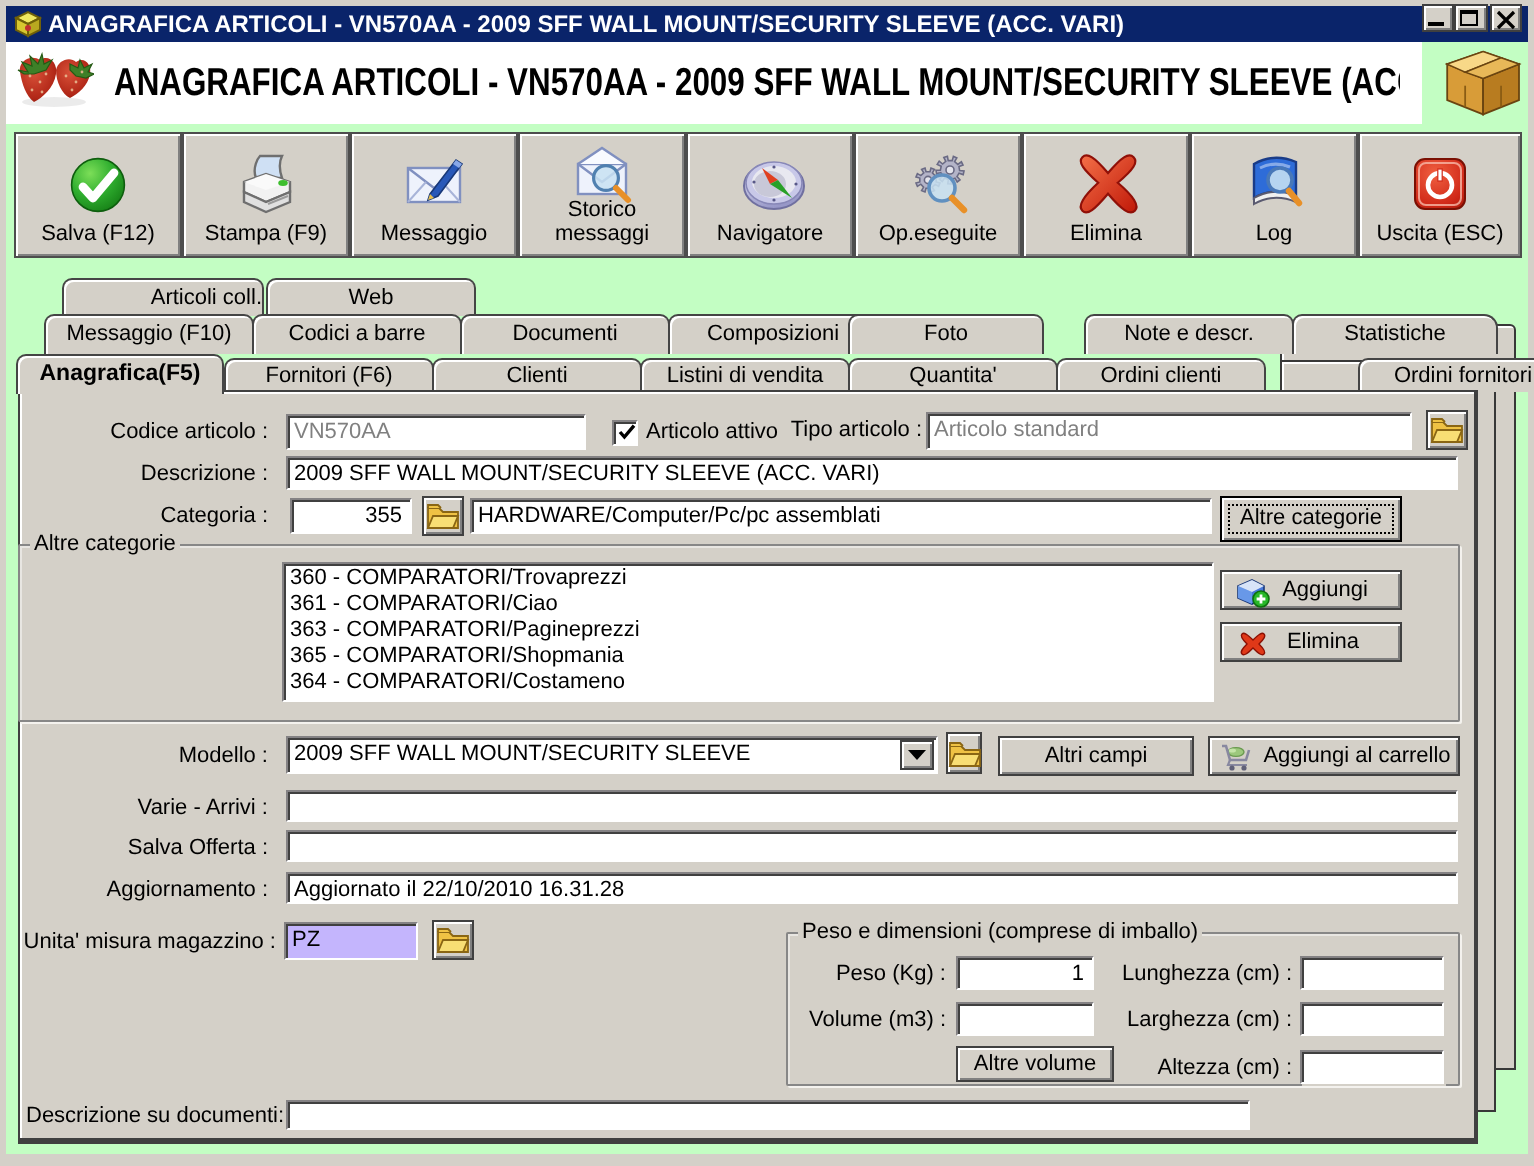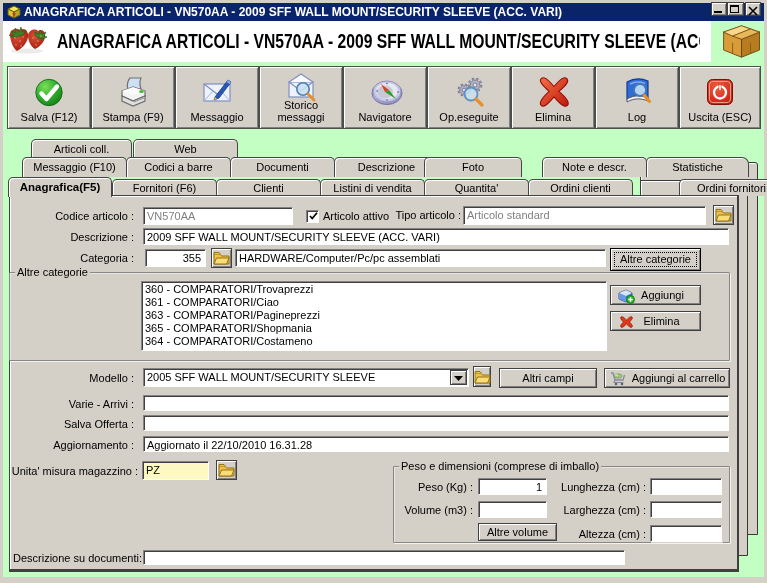--- a/index.html
+++ b/index.html
@@ -212,27 +212,27 @@
           </radialGradient>
         </defs>
         <rect x="3.5" y="3.5" width="25" height="25" rx="5" fill="url(#gpw)" stroke="#7a1004" stroke-width="1"></rect>
         <rect x="5.5" y="5.5" width="21" height="21" rx="3.5" fill="none" stroke="#F8B8A8" stroke-width="1" opacity="0.8"></rect>
         <circle cx="16" cy="16.5" r="6" fill="none" stroke="#fff" stroke-width="2.3"></circle>
         <rect x="14.9" y="8.5" width="2.2" height="6" fill="#fff" stroke="#D02818" stroke-width="0.6"></rect>
       </svg>
       <div class="lbl">Uscita (ESC)</div>
     </div>
 
-  <div class="tab" style="left:31px; top:139px; width:101px; height:19px; line-height:18px;">Articoli coll.</div>
+  <div class="tab" style="left:31px; top:139px; width:101px; height:19px; line-height:18px;text-align:right;">Articoli coll.</div>
   <div class="tab" style="left:133px; top:139px; width:105px; height:19px; line-height:18px;">Web</div>
 
   <div class="tab" style="left:22px; top:157px; width:105px; height:20px; line-height:19px;">Messaggio (F10)</div>
   <div class="tab" style="left:126px; top:157px; width:105px; height:20px; line-height:19px;">Codici a barre</div>
   <div class="tab" style="left:230px; top:157px; width:105px; height:20px; line-height:19px;">Documenti</div>
-  <div class="tab" style="left:334px; top:157px; width:105px; height:20px; line-height:19px;">Descrizione</div>
+  <div class="tab" style="left:334px; top:157px; width:105px; height:20px; line-height:19px;">Composizioni</div>
   <div class="tab" style="left:424px; top:157px; width:98px; height:20px; line-height:19px;">Foto</div>
   <div class="tab" style="left:542px; top:157px; width:105px; height:20px; line-height:19px;">Note e descr.</div>
   <div class="tab" style="left:646px; top:157px; width:103px; height:20px; line-height:19px; border-top-right-radius:7px;">Statistiche</div>
 
   <div class="tab" style="left:112px; top:179px; width:105px; height:17px; line-height:16px;">Fornitori (F6)</div>
   <div class="tab" style="left:216px; top:179px; width:105px; height:17px; line-height:16px;">Clienti</div>
   <div class="tab" style="left:320px; top:179px; width:105px; height:17px; line-height:16px;">Listini di vendita</div>
   <div class="tab" style="left:424px; top:179px; width:105px; height:17px; line-height:16px;">Quantita'</div>
   <div class="tab" style="left:528px; top:179px; width:105px; height:17px; line-height:16px;">Ordini clienti</div>
   <div class="tab" style="left:632px; top:179px; width:105px; height:17px; line-height:16px; border-top-right-radius:7px;margin-left:47px;">Ordini fornitori</div>
@@ -282,21 +282,21 @@
         <path d="M1 5 L8 8 L8 14 L1 11 Z" fill="#6898E8"></path>
         <path d="M8 2 L14 5 L8 8 L1 5 Z" fill="#D8E4F8"></path>
         <circle cx="12.5" cy="11.5" r="4" fill="#28B828" stroke="#0E700E" stroke-width="0.8"></circle>
         <path d="M12.5 9.3 L12.5 13.7 M10.3 11.5 L14.7 11.5" stroke="#fff" stroke-width="1.4"></path>
       </svg><span style="margin-left:14px;">Aggiungi</span></div>
   <div class="btn" style="left:610px; top:311px; width:91px; height:20px; line-height:18px;"><svg width="15" height="14" viewBox="0 0 15 14" style="position:absolute;left:8px;top:3px;">
         <path d="M2 2 C3 1 4.5 2 7.5 5 C10.5 2 12 1 13 2 C14 3 13 4.5 10.5 7 C13 9.5 14 11 13 12 C12 13 10.5 12 7.5 9 C4.5 12 3 13 2 12 C1 11 2 9.5 4.5 7 C2 4.5 1 3 2 2 Z" fill="#E03818" stroke="#8a1004" stroke-width="0.7"></path>
       </svg><span style="margin-left:12px;">Elimina</span></div>
 
   <div class="lab lr" style="left:0px; top:372px; width:134px;">Modello :</div>
-  <div class="tb" style="left:143px; top:368px; width:326px; height:19px;">2005 SFF WALL MOUNT/SECURITY SLEEVE</div>
+  <div class="tb" style="left:143px; top:368px; width:326px; height:19px;">2009 SFF WALL MOUNT/SECURITY SLEEVE</div>
   <div class="btn" style="left:450px; top:370px; width:17px; height:15px;"><svg width="9" height="5" viewBox="0 0 9 5" style="margin-top:4px;">
         <polygon points="0,0 9,0 4.5,5" fill="#000"></polygon>
       </svg></div>
   <div class="fold" style="left:473px; top:366px; width:18px; height:21px;">
       <svg width="17" height="14" viewBox="0 0 17 14" style="position:absolute;left:0px;top:3px;">
         <path d="M1 3 L6.5 3 L8.5 5 L16 5 L16 13 L1 13 Z" fill="#EFC244" stroke="#8a6614" stroke-width="0.9"></path>
         <path d="M1 3 L1 1.5 L6 1.5 L7.5 3" fill="#EFC244" stroke="#8a6614" stroke-width="0.9"></path>
         <path d="M3.5 7 L16 7 L13.5 13 L1 13 Z" fill="#F8DE74" stroke="#8a6614" stroke-width="0.9"></path>
       </svg>
     </div>
@@ -311,21 +311,21 @@
       </svg><span style="margin-left:23px;">Aggiungi al carrello</span></div>
 
   <div class="lab lr" style="left:0px; top:398px; width:134px;">Varie - Arrivi :</div>
   <div class="tb" style="left:143px; top:395px; width:586px; height:16px;"></div>
   <div class="lab lr" style="left:0px; top:418px; width:134px;">Salva Offerta :</div>
   <div class="tb" style="left:143px; top:415px; width:586px; height:16px;"></div>
   <div class="lab lr" style="left:0px; top:439px; width:134px;">Aggiornamento :</div>
   <div class="tb" style="left:143px; top:436px; width:586px; height:16px;">Aggiornato il 22/10/2010 16.31.28</div>
 
   <div class="lab lr" style="left:0px; top:465px; width:138px;">Unita' misura magazzino :</div>
-  <div class="tb" style="left:142px; top:461px; width:67px; height:19px; background:#fef9c3;">PZ</div>
+  <div class="tb" style="left:142px; top:461px; width:67px; height:19px; background:#c4b5fd;">PZ</div>
   <div class="fold" style="left:216px; top:460px; width:21px; height:20px;">
       <svg width="17" height="14" viewBox="0 0 17 14" style="position:absolute;left:1px;top:2px;">
         <path d="M1 3 L6.5 3 L8.5 5 L16 5 L16 13 L1 13 Z" fill="#EFC244" stroke="#8a6614" stroke-width="0.9"></path>
         <path d="M1 3 L1 1.5 L6 1.5 L7.5 3" fill="#EFC244" stroke="#8a6614" stroke-width="0.9"></path>
         <path d="M3.5 7 L16 7 L13.5 13 L1 13 Z" fill="#F8DE74" stroke="#8a6614" stroke-width="0.9"></path>
       </svg>
     </div>
 
   <div class="gb" style="left:393px; top:466px; width:337px; height:77px;">
       <div class="cap">Peso e dimensioni (comprese di imballo)</div>

